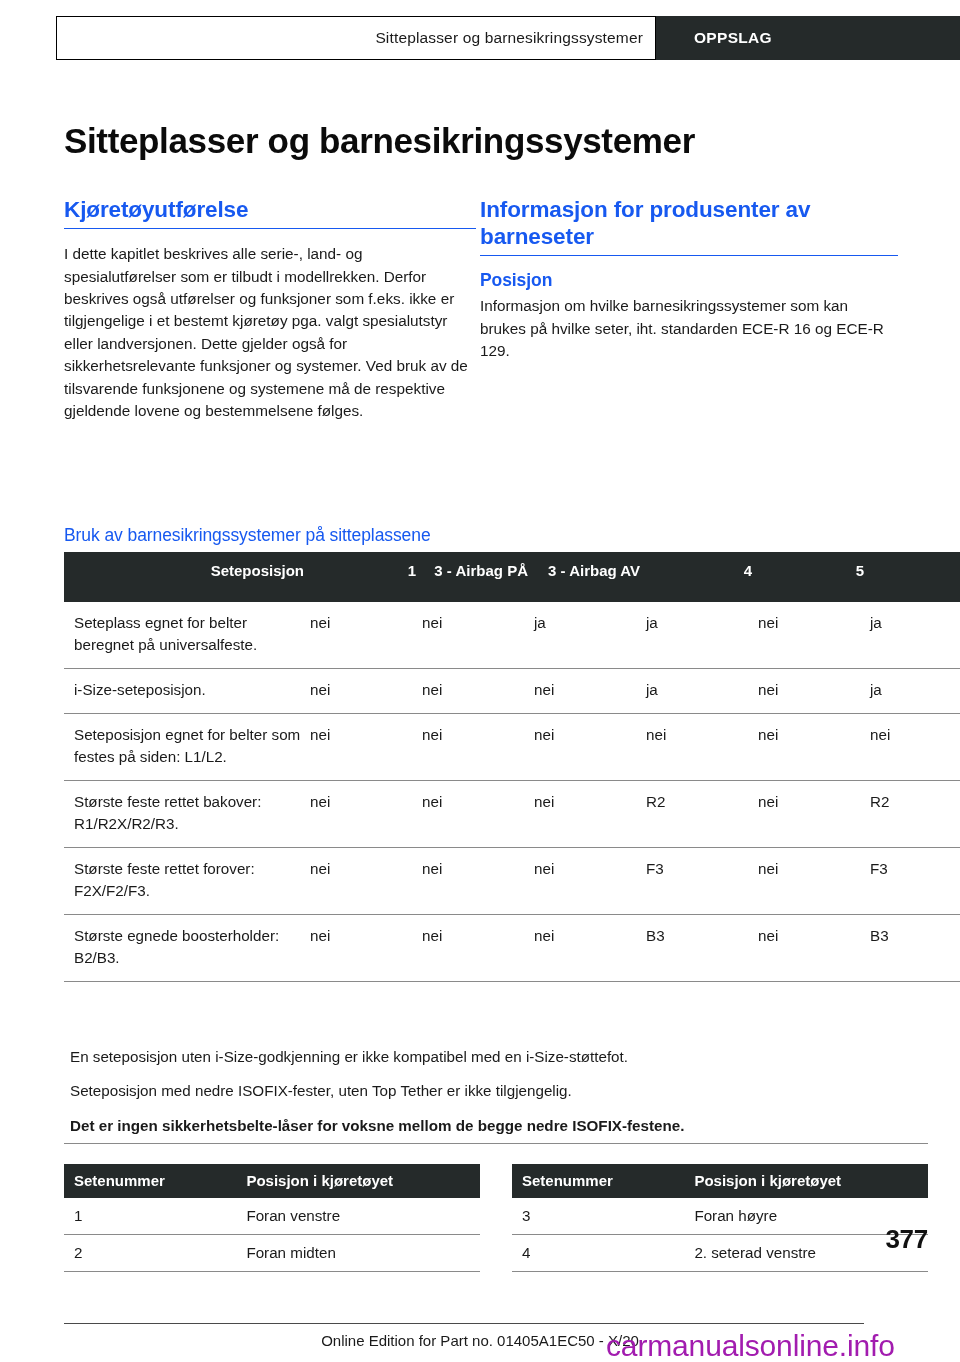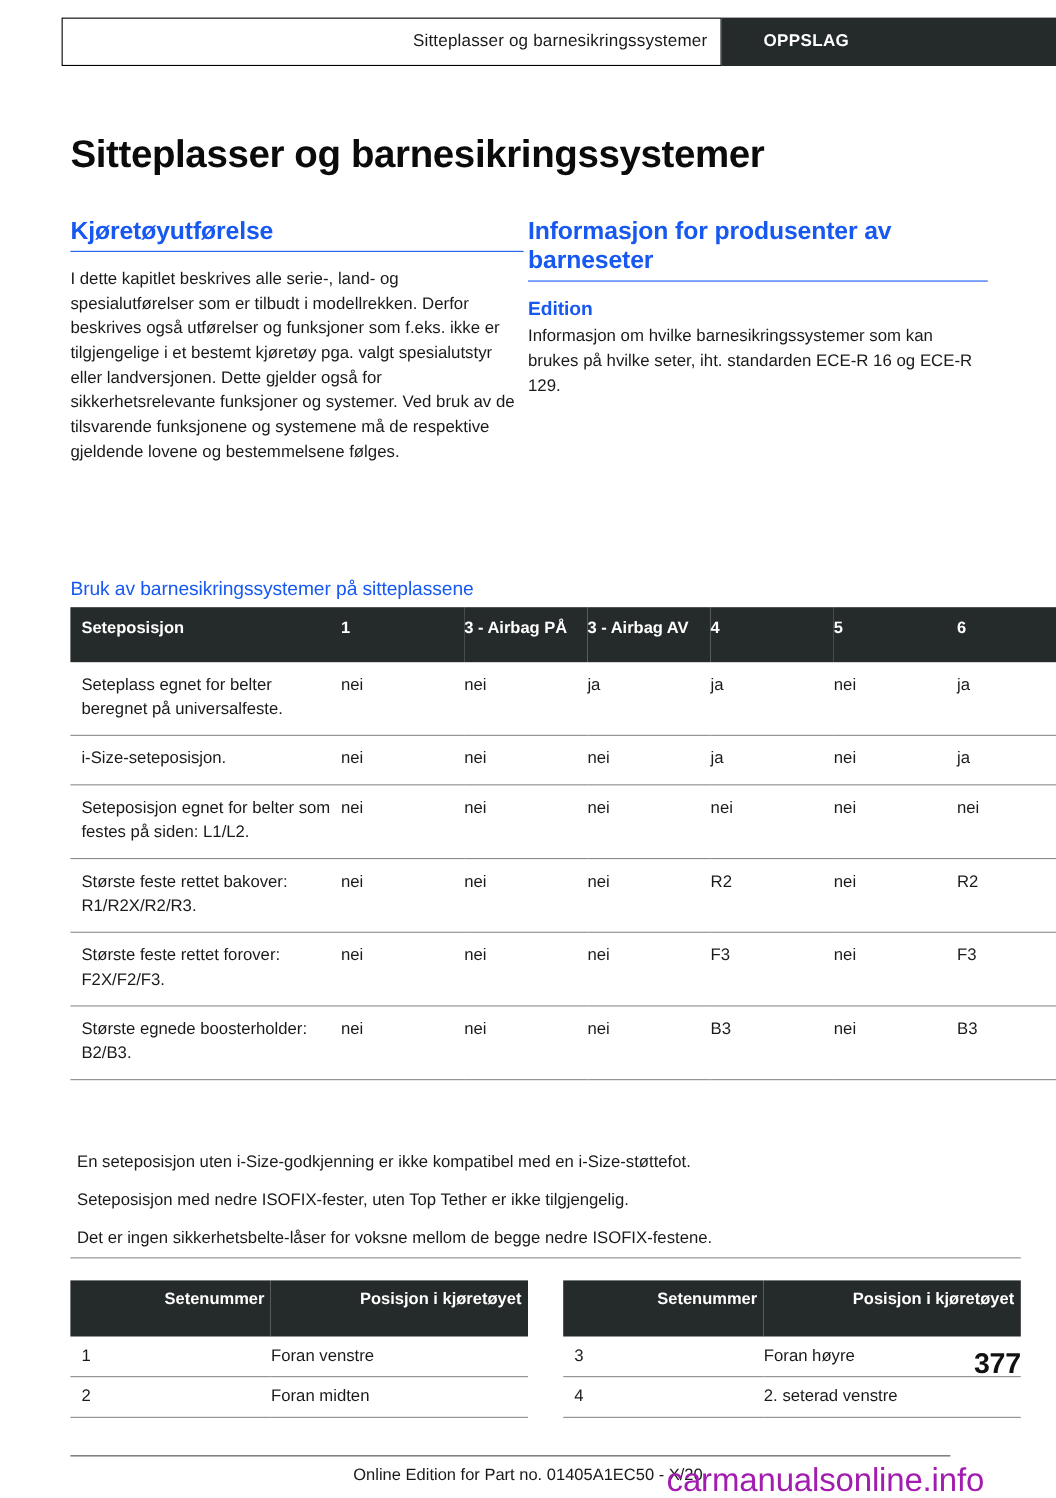--- a/index.html
+++ b/index.html
@@ -121,21 +121,21 @@
   table.grid {
     border-collapse: collapse;
     width: 100%;
     table-layout: fixed;
   }
   table.grid thead th {
     background: #252a2a;
     color: #ffffff;
     font-size: 15px;
     font-weight: bold;
-    text-align: left;
+    text-align: right;
     vertical-align: top;
     padding: 9px 6px 22px 0;
     line-height: 1.27;
     margin-left: 33px;
   }
   table.grid thead th:first-child { padding-left: 10px; }
   table.grid tbody td {
     font-size: 15.2px;
     color: #1a1a1a;
     vertical-align: top;
@@ -157,20 +157,21 @@
     width: 864px;
   }
   .note {
     font-size: 15.2px;
     color: #1a1a1a;
     padding: 6px 0 7px 6px;
     line-height: 1.4;
   }
   .notes-bottom-rule {
     border-bottom: 1.3px solid #8a8a8a;
+    font-weight: bold;
   }
 
   
   .small-tables {
     position: absolute;
     left: 64px;
     top: 1164px;
     width: 864px;
     display: flex;
     gap: 32px;
@@ -179,22 +180,22 @@
   table.mini {
     border-collapse: collapse;
     width: 100%;
     table-layout: fixed;
   }
   table.mini thead th {
     background: #252a2a;
     color: #ffffff;
     font-size: 15px;
     font-weight: bold;
-    text-align: right;
-    padding: 8px 6px 26px 0;
+    text-align: left;
+    padding: 8px 6px 9px 0;
   }
   table.mini thead th:first-child { padding-left: 10px; width: 40%; }
   table.mini tbody td {
     font-size: 15.2px;
     color: #1a1a1a;
     padding: 9px 6px 10px 0;
     border-bottom: 1.3px solid #8a8a8a;
   }
   table.mini tbody td:first-child { padding-left: 10px; width: 40%; }
 
@@ -246,21 +247,21 @@
 
 <div class="col col-left">
   <h2 class="sec">Kjøretøyutførelse</h2>
   <div class="sec-rule"></div>
   <p class="body">I dette kapitlet beskrives alle serie-, land- og spesialutførelser som er tilbudt i modellrekken. Derfor beskrives også utførelser og funksjoner som f.eks. ikke er tilgjengelige i et bestemt kjøretøy pga. valgt spesialutstyr eller landversjonen. Dette gjelder også for sikkerhetsrelevante funksjoner og systemer. Ved bruk av de tilsvarende funksjonene og systemene må de respektive gjeldende lovene og bestemmelsene følges.</p>
 </div>
 
 <div class="col col-right">
   <h2 class="sec">Informasjon for produsenter av barneseter</h2>
   <div class="sec-rule"></div>
-  <h3 class="sub">Edition</h3>
+  <h3 class="sub">Posisjon</h3>
   <p class="body">Informasjon om hvilke barnesikringssystemer som kan brukes på hvilke seter, iht. standarden ECE-R 16 og ECE-R 129.</p>
 </div>
 
 <h3 class="table-heading">Bruk av barnesikringssystemer på sitteplassene</h3>
 
 <div class="main-table-wrap">
   <table class="grid">
     <thead>
       <tr>
         <th class="c-label">Seteposisjon</th>

